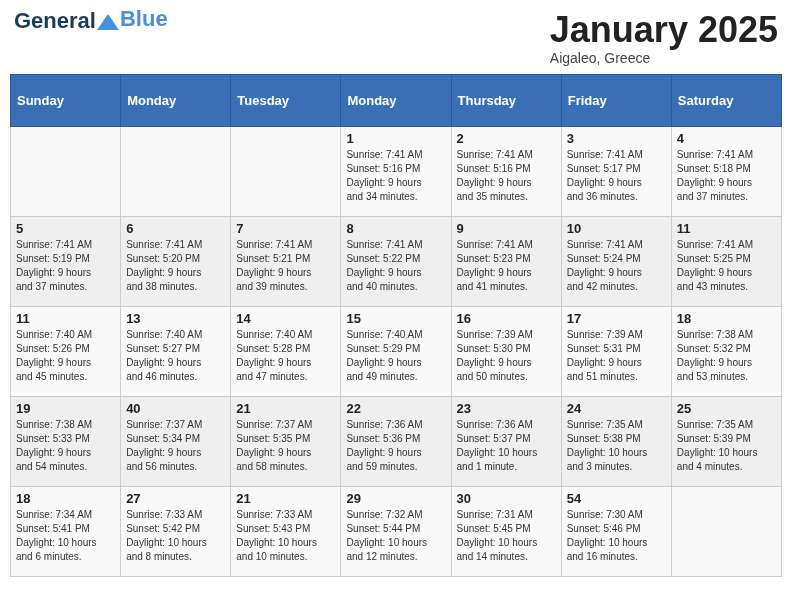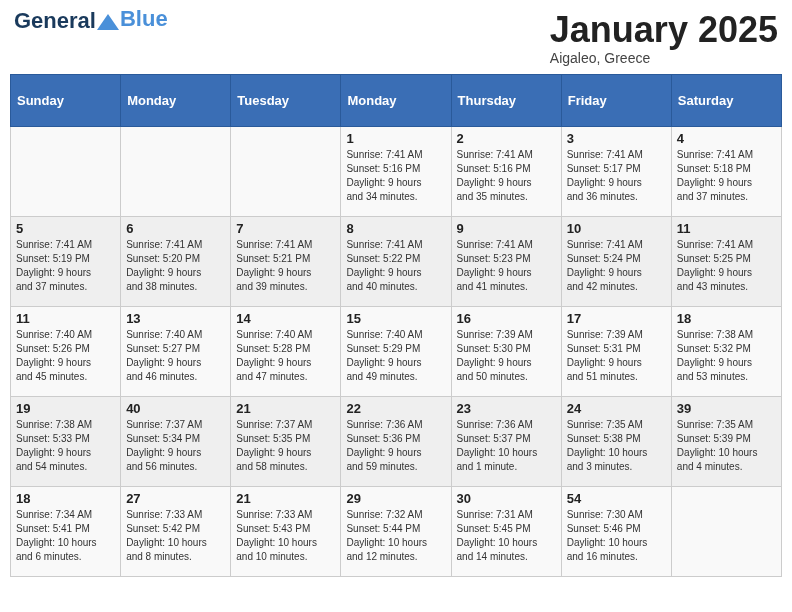--- a/index.html
+++ b/index.html
@@ -283,21 +283,21 @@
 and 1 minute.</div>
         </td>
         <td>
           <div class="day-number">24</div>
           <div class="day-info" style="white-space: pre-line;">Sunrise: 7:35 AM
 Sunset: 5:38 PM
 Daylight: 10 hours
 and 3 minutes.</div>
         </td>
         <td>
-          <div class="day-number">39</div>
+          <div class="day-number">25</div>
           <div class="day-info" style="white-space: pre-line;">Sunrise: 7:35 AM
 Sunset: 5:39 PM
 Daylight: 10 hours
 and 4 minutes.</div>
         </td>
       </tr>
       <tr>
         <td>
           <div class="day-number">18</div>
           <div class="day-info" style="white-space: pre-line;">Sunrise: 7:34 AM

